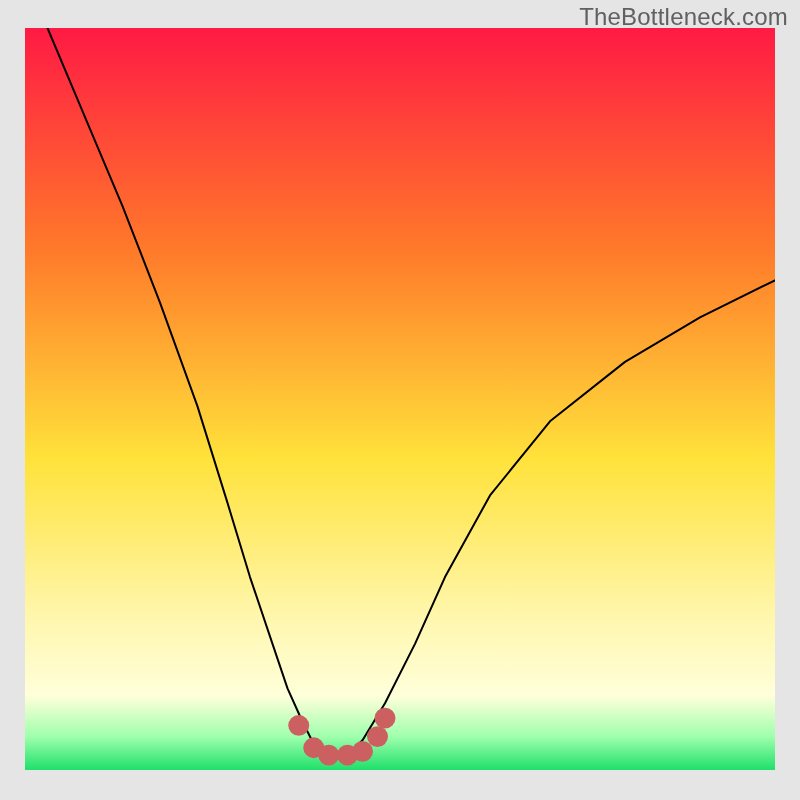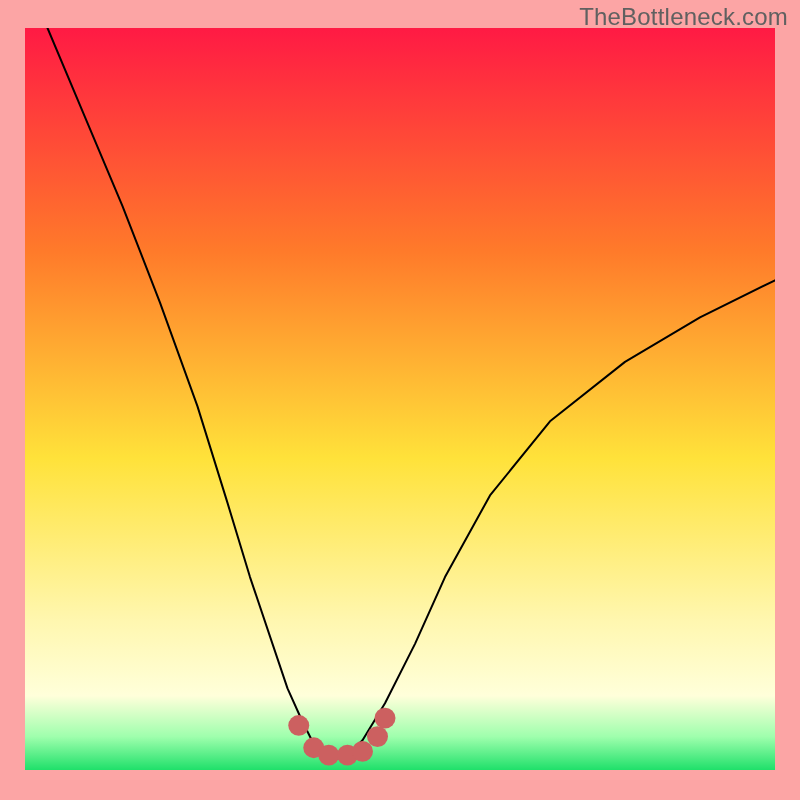--- a/index.html
+++ b/index.html
@@ -8,21 +8,21 @@
     width: 800px;
     height: 800px;
     overflow: hidden;
     background: #000;
     font-family: Arial, Helvetica, sans-serif;
   }
   .frame {
     position: relative;
     width: 800px;
     height: 800px;
-    background: #fca5a5;
+    background: #e5e5e5;
   }
   .watermark {
     position: absolute;
     top: 3px;
     right: 12px;
     color: #606060;
     font-size: 24px;
     font-weight: 400;
     letter-spacing: 0.2px;
     z-index: 5;

